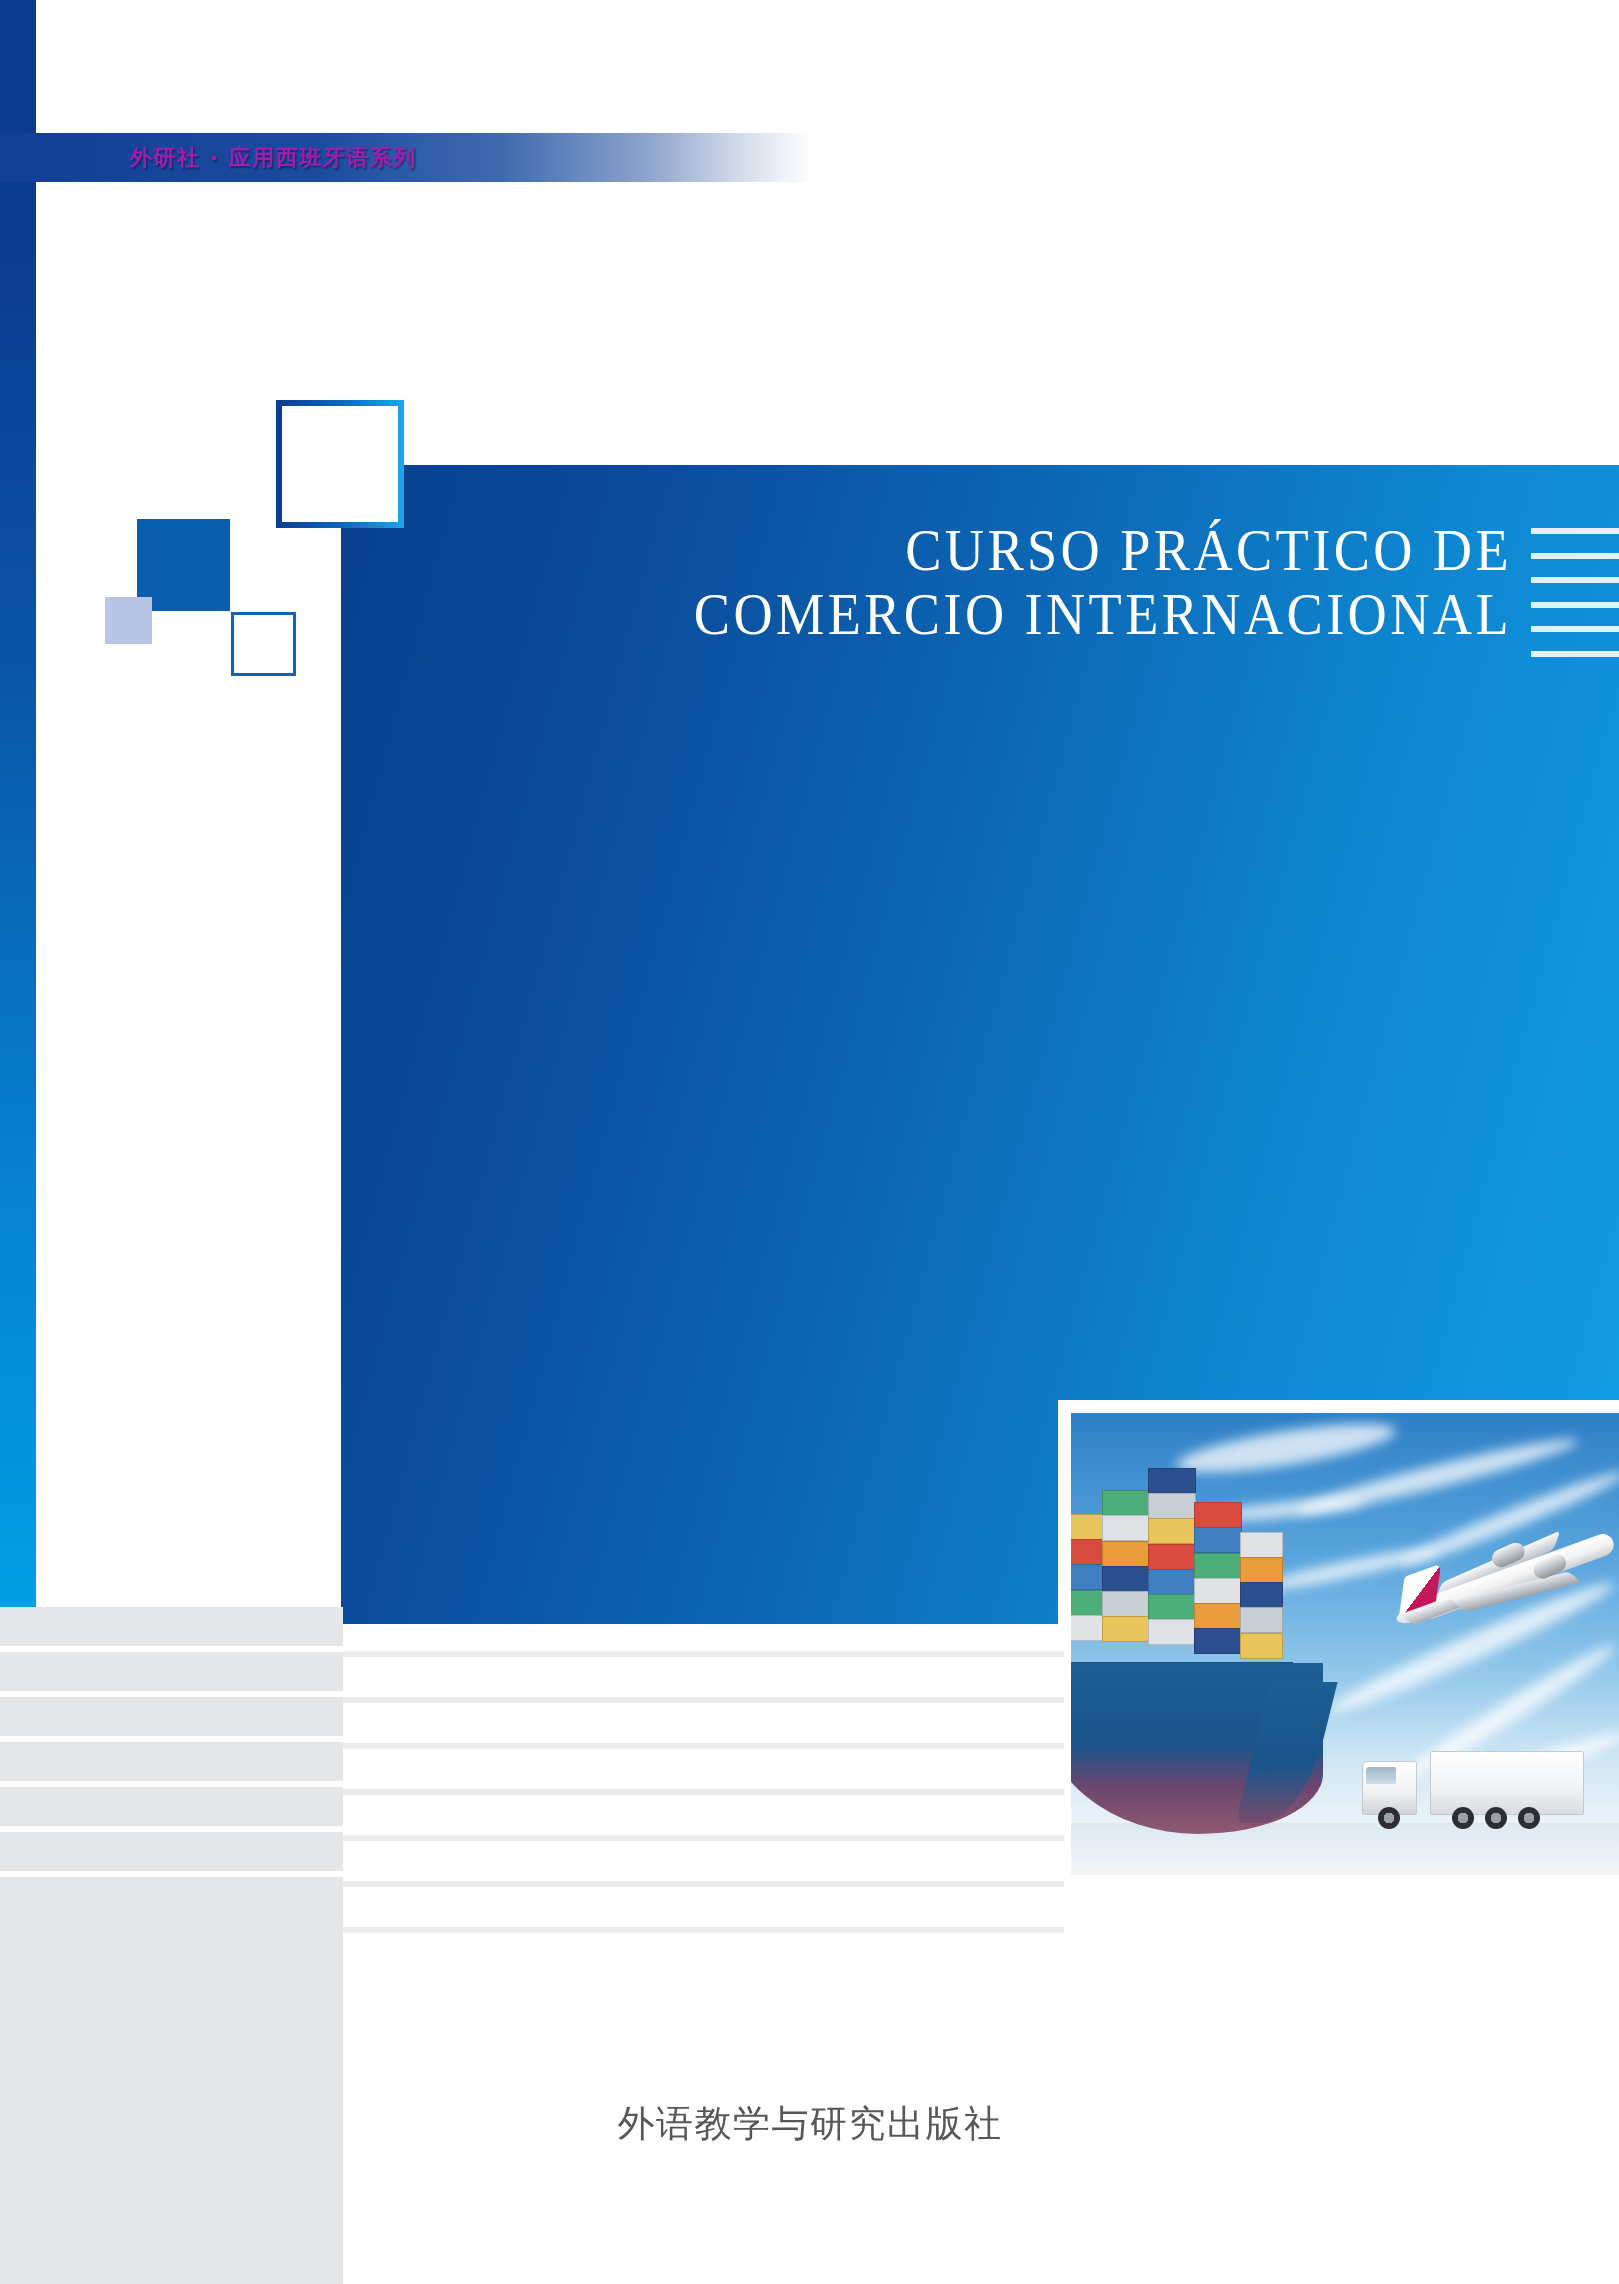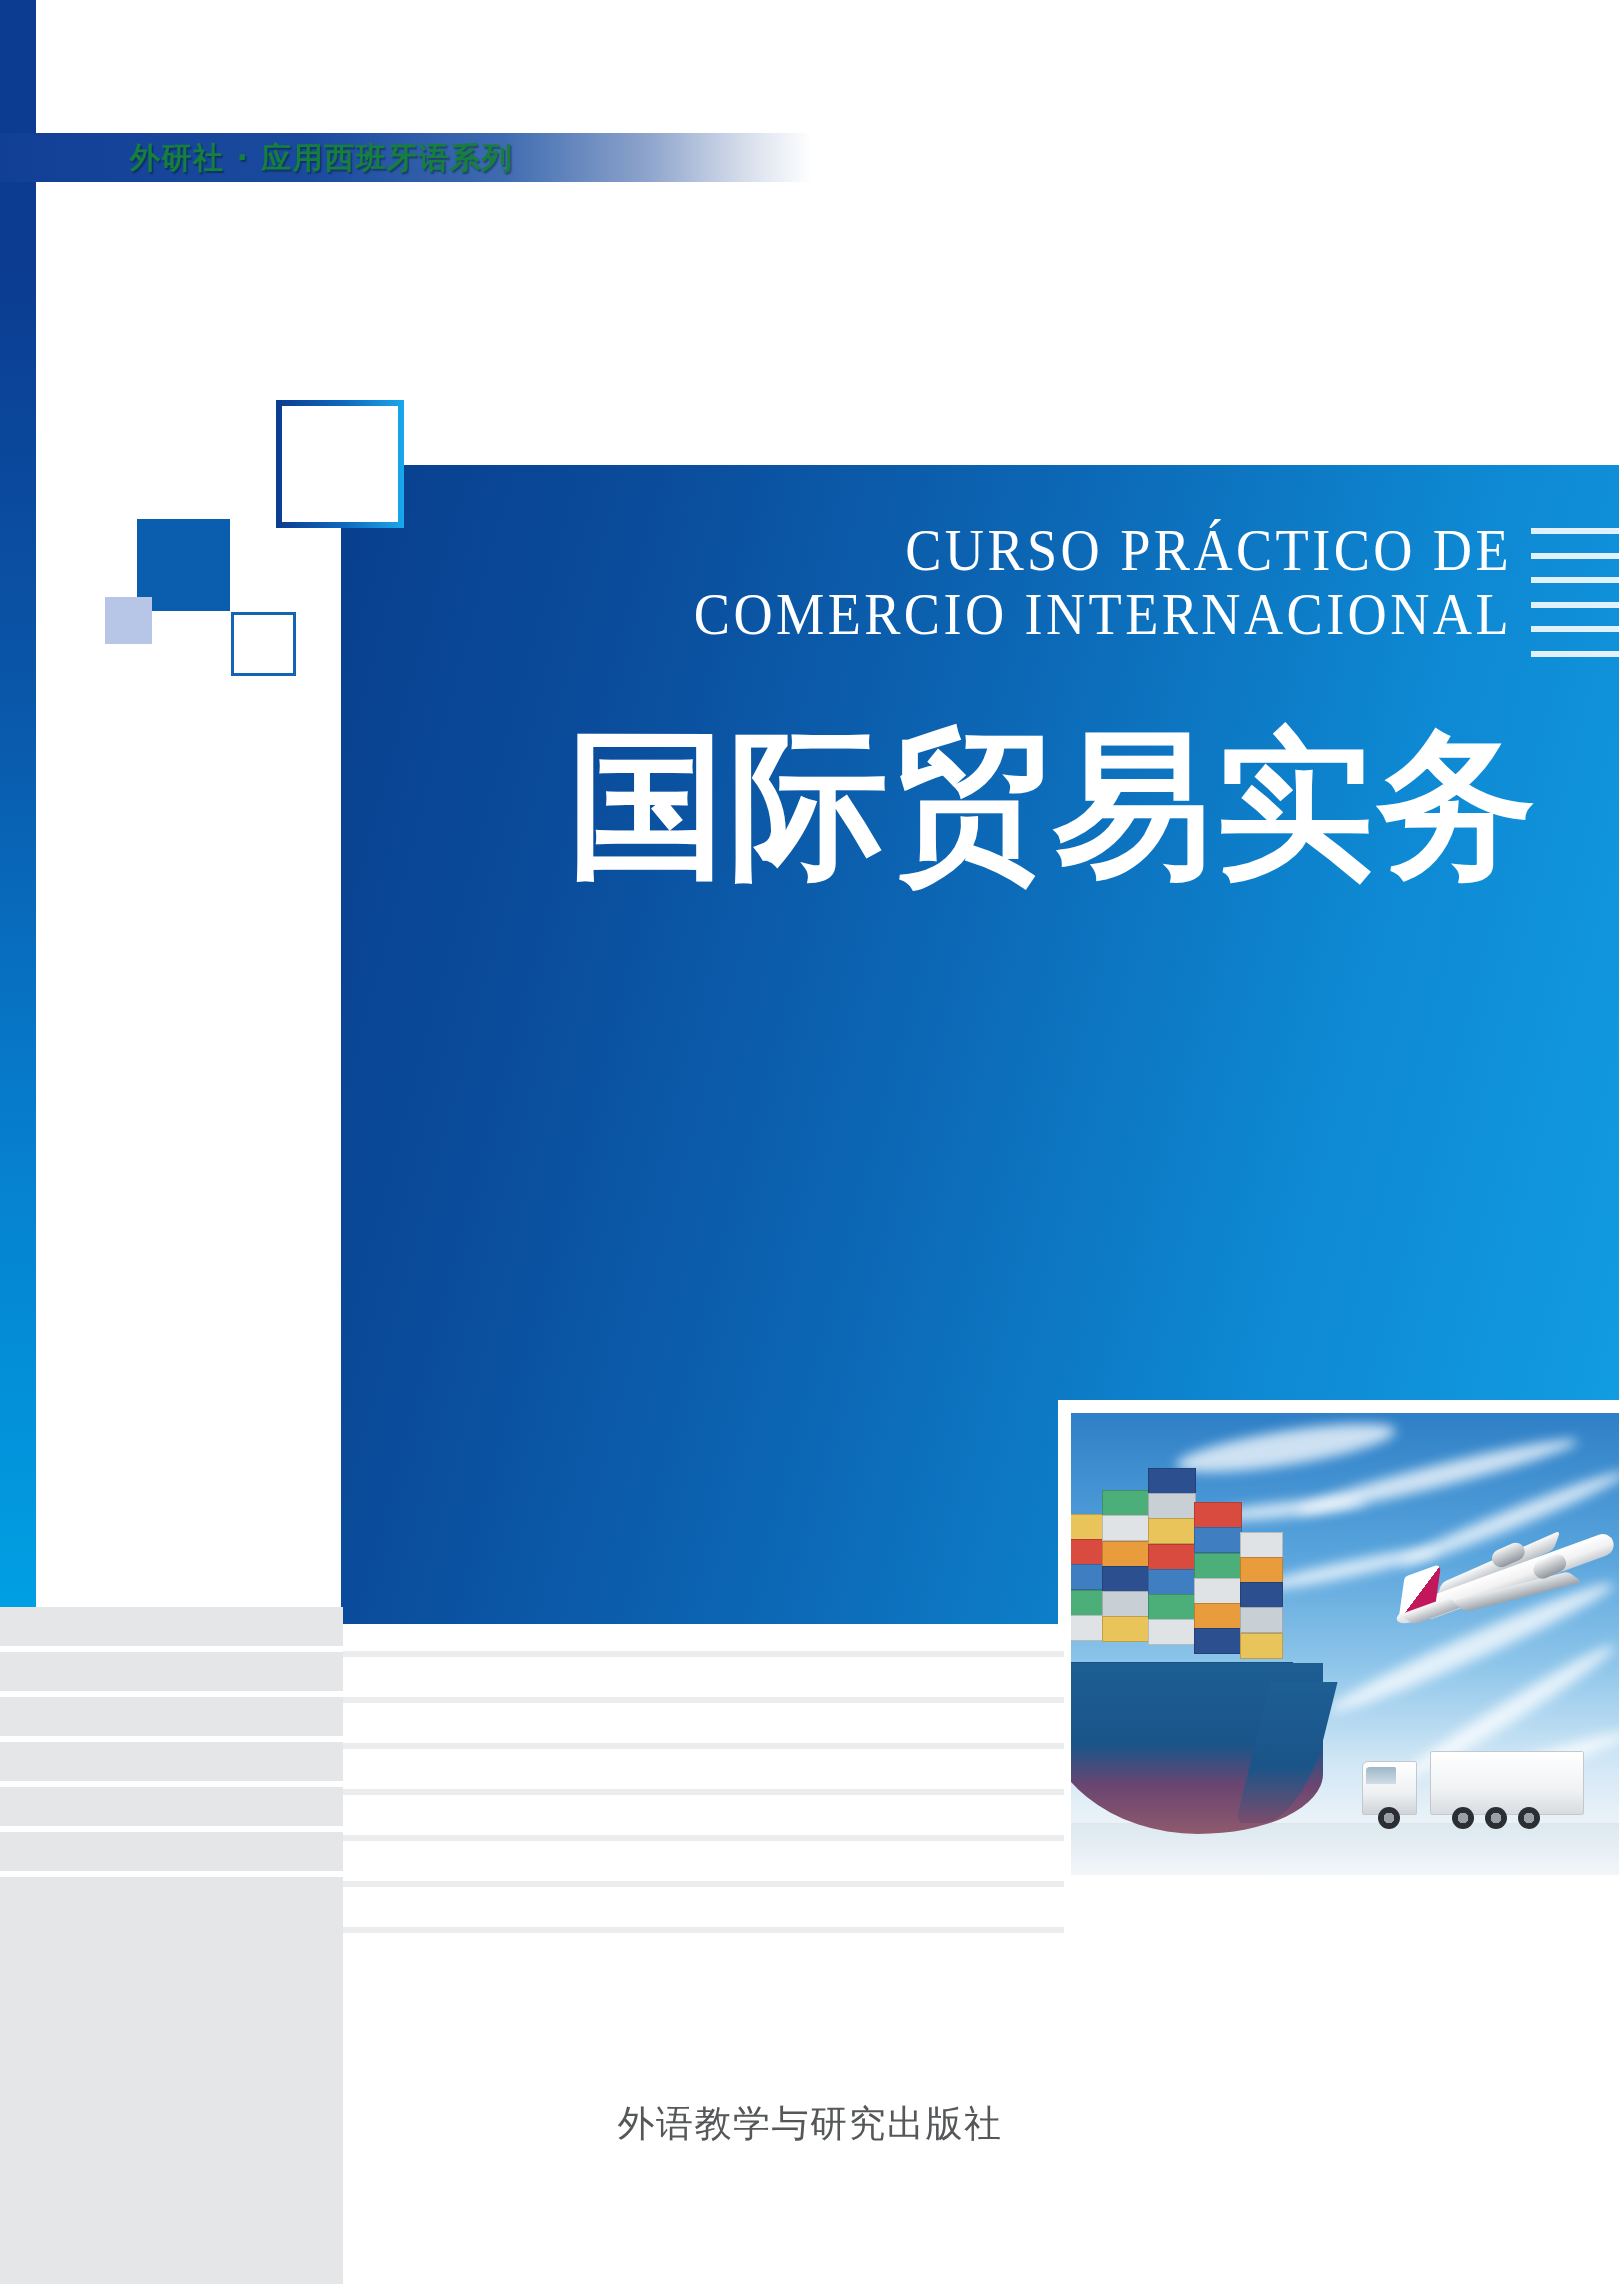--- a/index.html
+++ b/index.html
@@ -26,23 +26,23 @@
     position:absolute;
     left:0; top:133px;
     width:812px; height:49px;
     background:linear-gradient(to right,#123F96 0%,#1A4A9E 38%,#3E6BB0 62%,#8FA5CC 80%,#D8DFEC 92%,#FFFFFF 100%);
   }
   .series-text{
     position:absolute;
     left:130px; top:138px;
     height:40px;
     line-height:40px;
-    font-size:30px;
+    font-size:22px;
     font-weight:bold;
-    color:#15803d;
+    color:#a21caf;
     letter-spacing:1.5px;
     white-space:nowrap;
     text-shadow:1.5px 1.5px 1.5px rgba(0,0,0,.35);
     font-family:"DejaVu Sans","Liberation Sans",sans-serif;
   }
 
   
   .blue-panel{
     position:absolute;
     left:341px; top:465px;
@@ -333,21 +333,20 @@
   <div class="rule-lines">
     <i></i>
     <i></i>
     <i></i>
     <i></i>
     <i></i>
     <i></i>
   </div>
 
   <div class="cn-title">
-    <span>国际贸易实务</span>
   </div>
 
 
   <div class="photo-frame">
     <div class="photo">
       <div class="cloud c1"></div>
       <div class="cloud c2"></div>
       <div class="cloud c3"></div>
       <div class="cloud c4"></div>
       <div class="cloud c5"></div>

